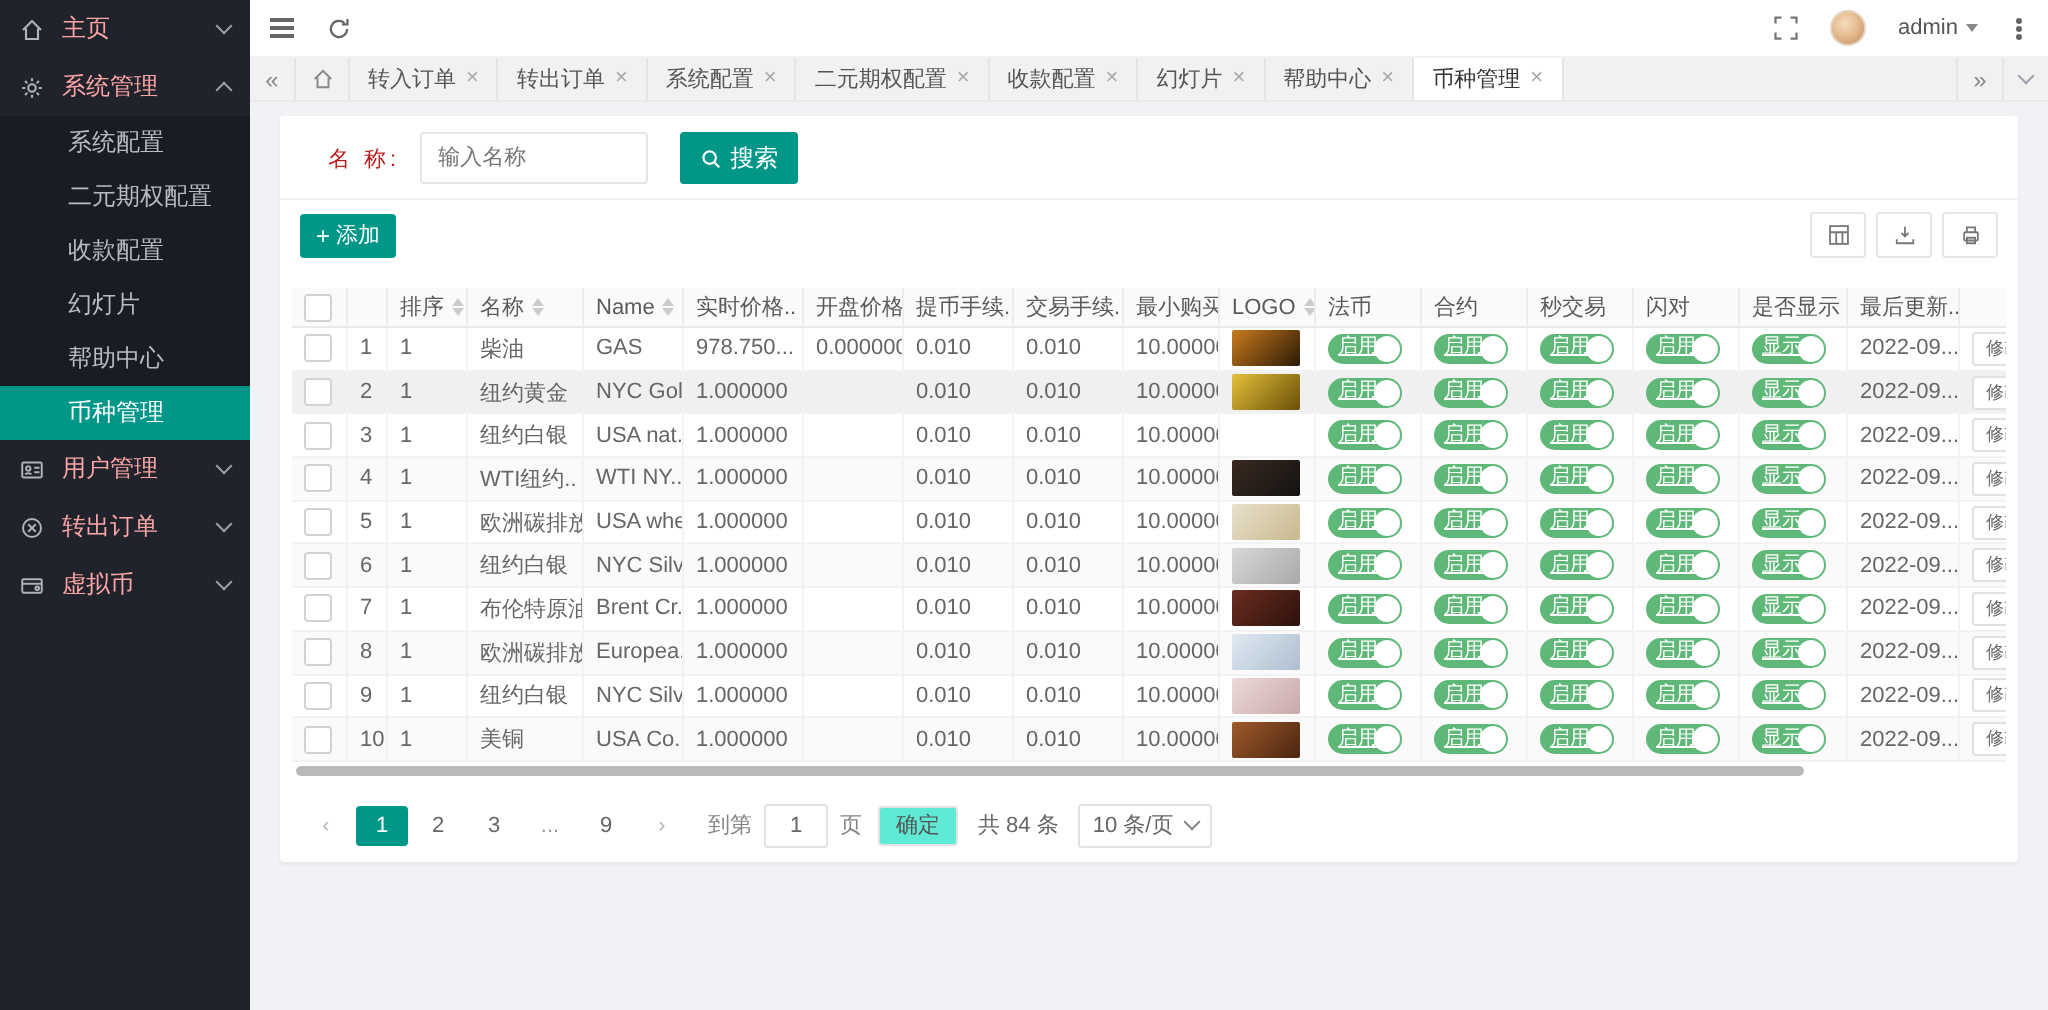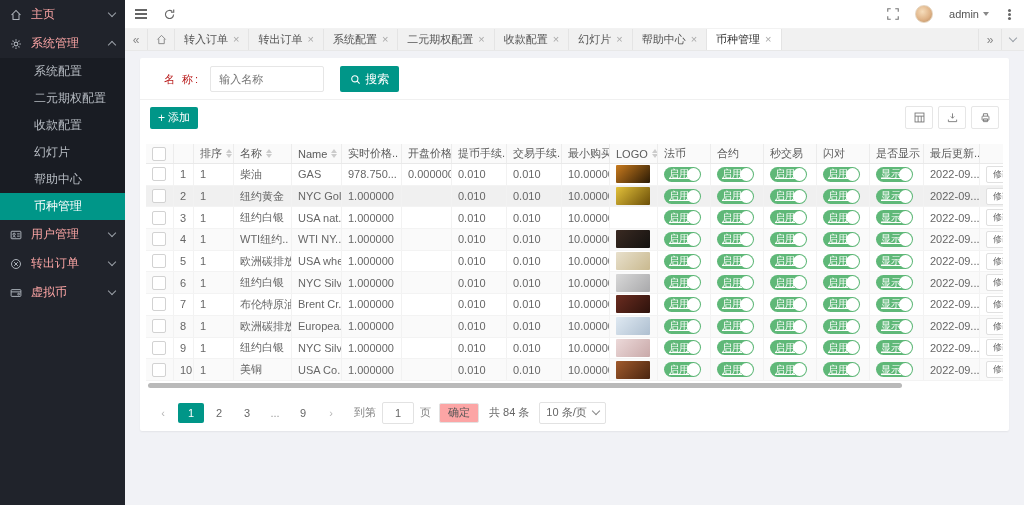--- a/index.html
+++ b/index.html
@@ -71,21 +71,21 @@
   .hscroll{height:5px;background:#b9b9b9;border-radius:3px;width:88%;margin:2px 0 0 2px;}
   
   .pager{display:flex;align-items:center;padding:4px 10px 7px 10px;font-size:11px;color:#666;gap:2px;}
   .pg{min-width:20px;height:20px;display:inline-flex;align-items:center;justify-content:center;padding:0 3px;cursor:pointer;color:#666;}
   .pg.arrow{color:#b5b5b5;}
   .pg.active{background:#009688;color:#fff;border-radius:2px;cursor:default;}
   .pg.dots{cursor:default;color:#999;}
   .jump-label{margin:0 4px 0 8px;color:#858585;}
   .jump-input{width:26px;height:18px;border:1px solid #e2e2e2;border-radius:2px;text-align:center;font-size:11px;color:#666;outline:none;font-family:inherit;}
   .page-suffix{margin:0 6px 0 4px;color:#858585;}
-  .confirm-btn{height:20px;border:1px solid #e2e2e2;background:#fca5a5;border-radius:2px;font-size:11px;color:#555;padding:0 8px;cursor:pointer;font-family:Liberation Serif, serif;}
+  .confirm-btn{height:20px;border:1px solid #e2e2e2;background:#5eead4;border-radius:2px;font-size:11px;color:#555;padding:0 8px;cursor:pointer;font-family:Liberation Serif, serif;}
   .total{margin:0 8px;}
   .perpage{height:20px;border:1px solid #e2e2e2;border-radius:2px;display:inline-flex;align-items:center;padding:0 6px;gap:6px;cursor:pointer;background:#fff;}
   .perpage .chv{border-color:#888;}
   
   .footer{height:22px;background:#fcfcfc;border-top:1px solid #ededed;display:flex;align-items:center;padding:0 9px;font-size:10px;color:#9a9a9a;}
   .footer .link{color:#3aa2e8;margin:0 3px;cursor:pointer;}
   .footer .version{margin-left:auto;color:#9a9a9a;}
   svg{display:block;}
 </style>
 </head>

